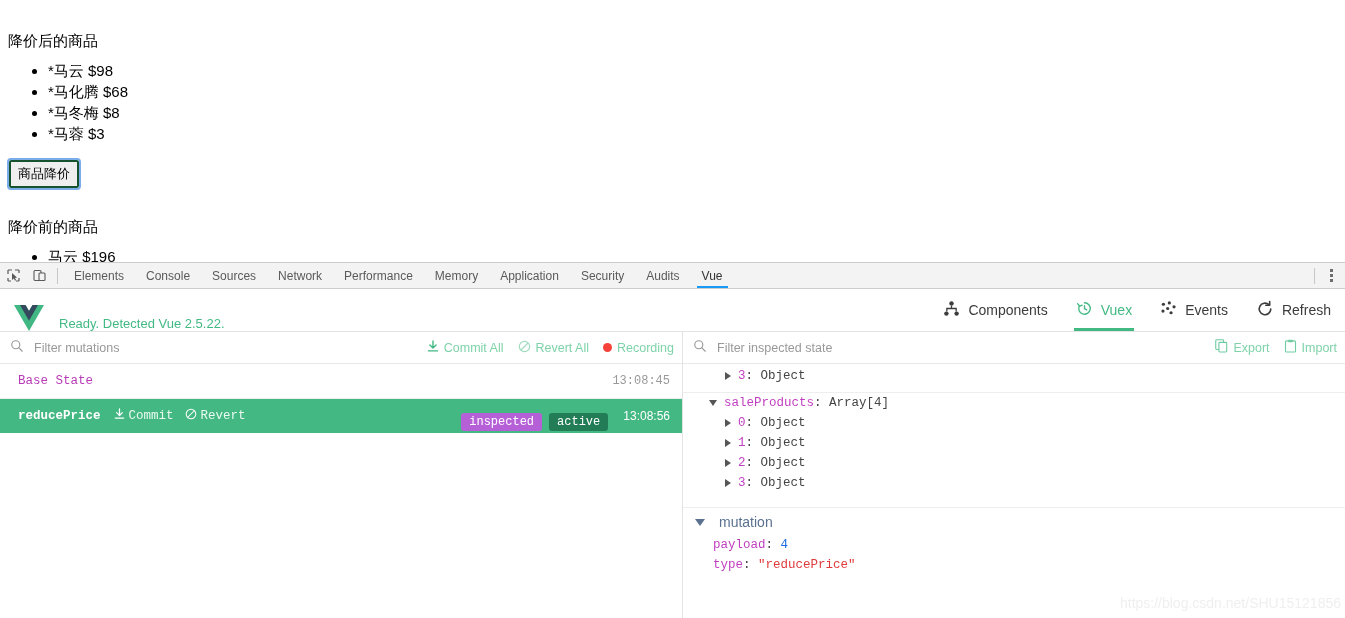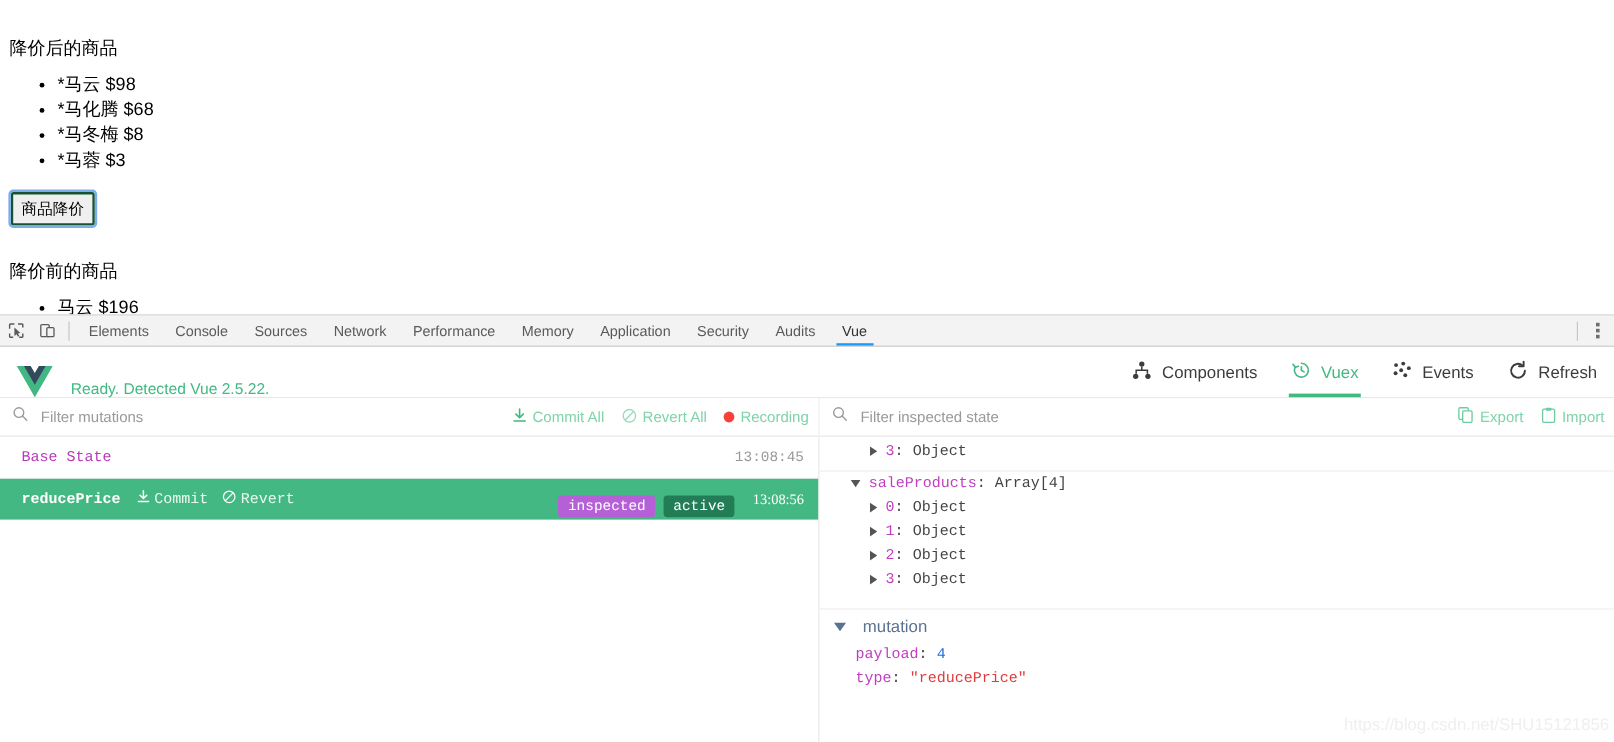--- a/index.html
+++ b/index.html
@@ -230,21 +230,21 @@
     font-size: 12px;
     border-radius: 3px;
     padding: 3px 8px;
     color: #fff;
     line-height: 1;
     margin-top: 12px;
   }
   .badge.inspected { background: #b660d8; }
   .badge.active-badge { background: #227d57; }
   .badge-time {
-    font-family: Liberation Serif, serif;
+    font-family: Liberation Sans, sans-serif;
     font-size: 12px;
     color: #fff;
     margin-left: 8px;
   }
 
   
   .tree {
     flex: 1;
     overflow: hidden;
     font-family: "Liberation Mono", monospace;

